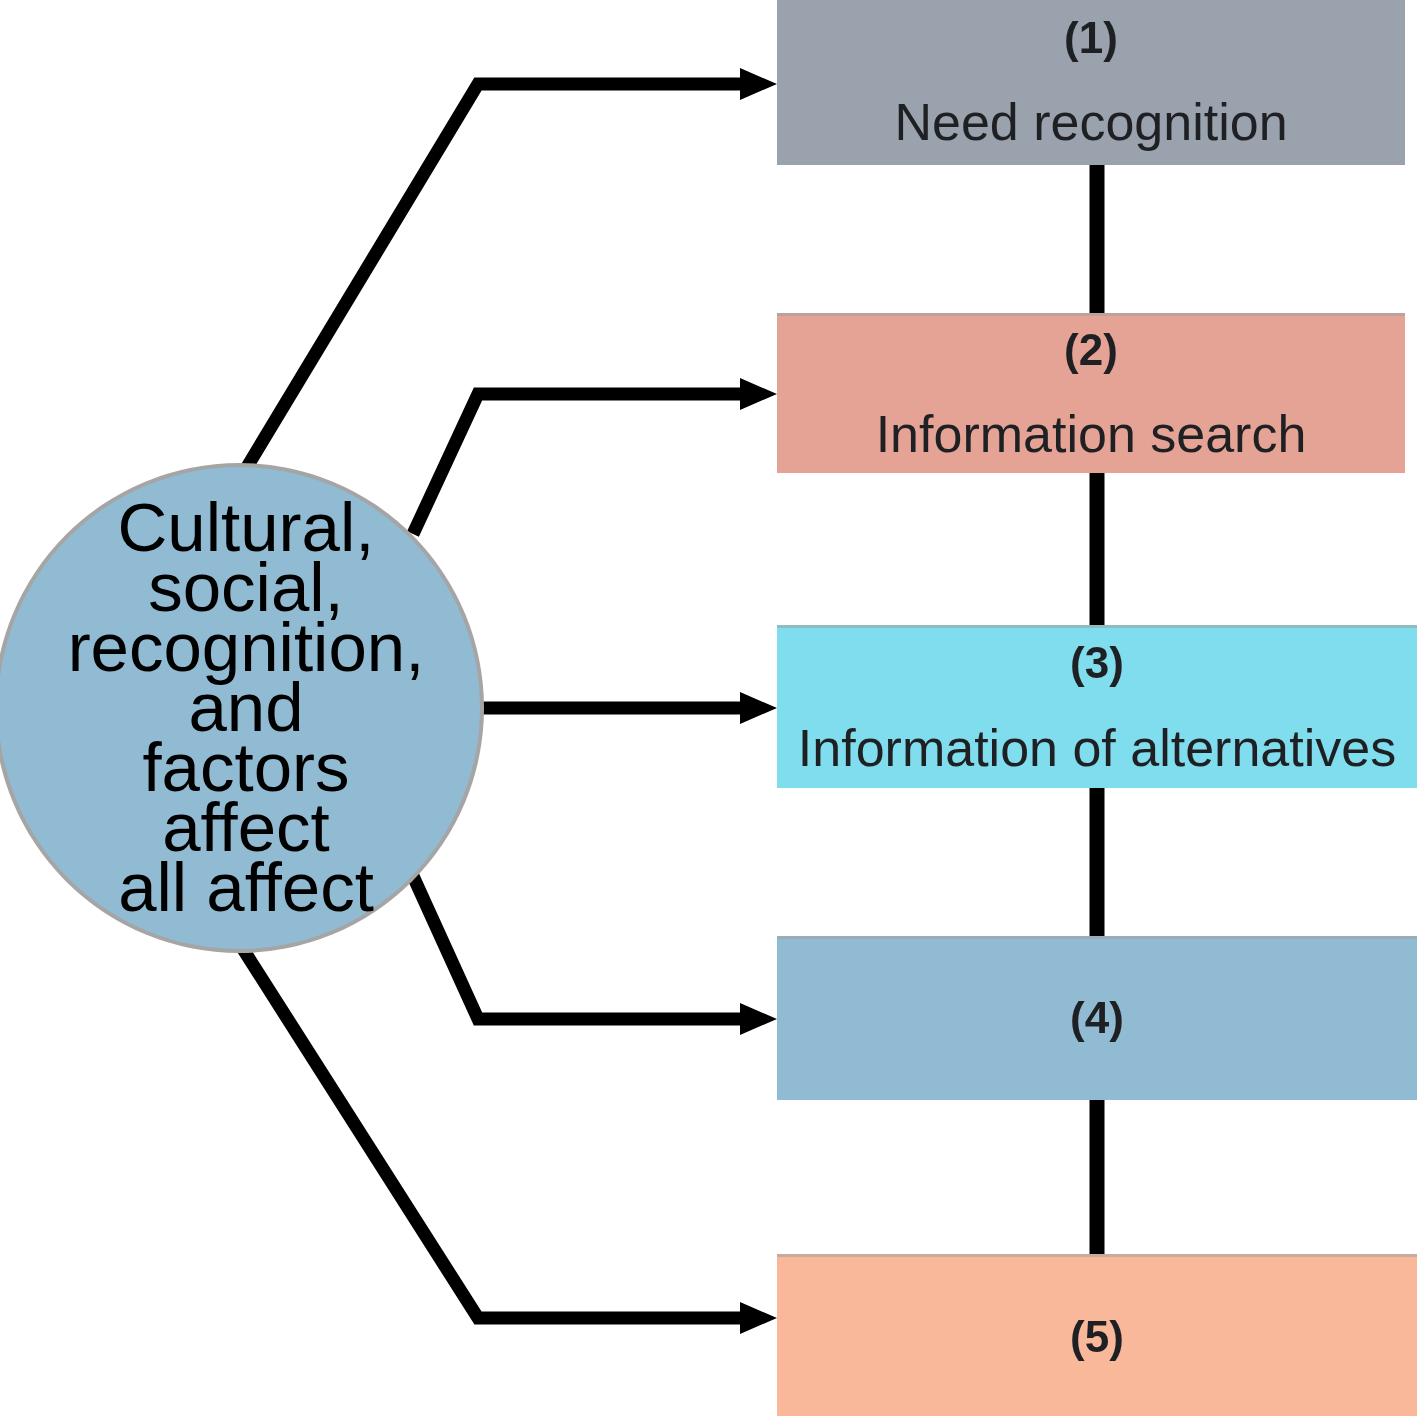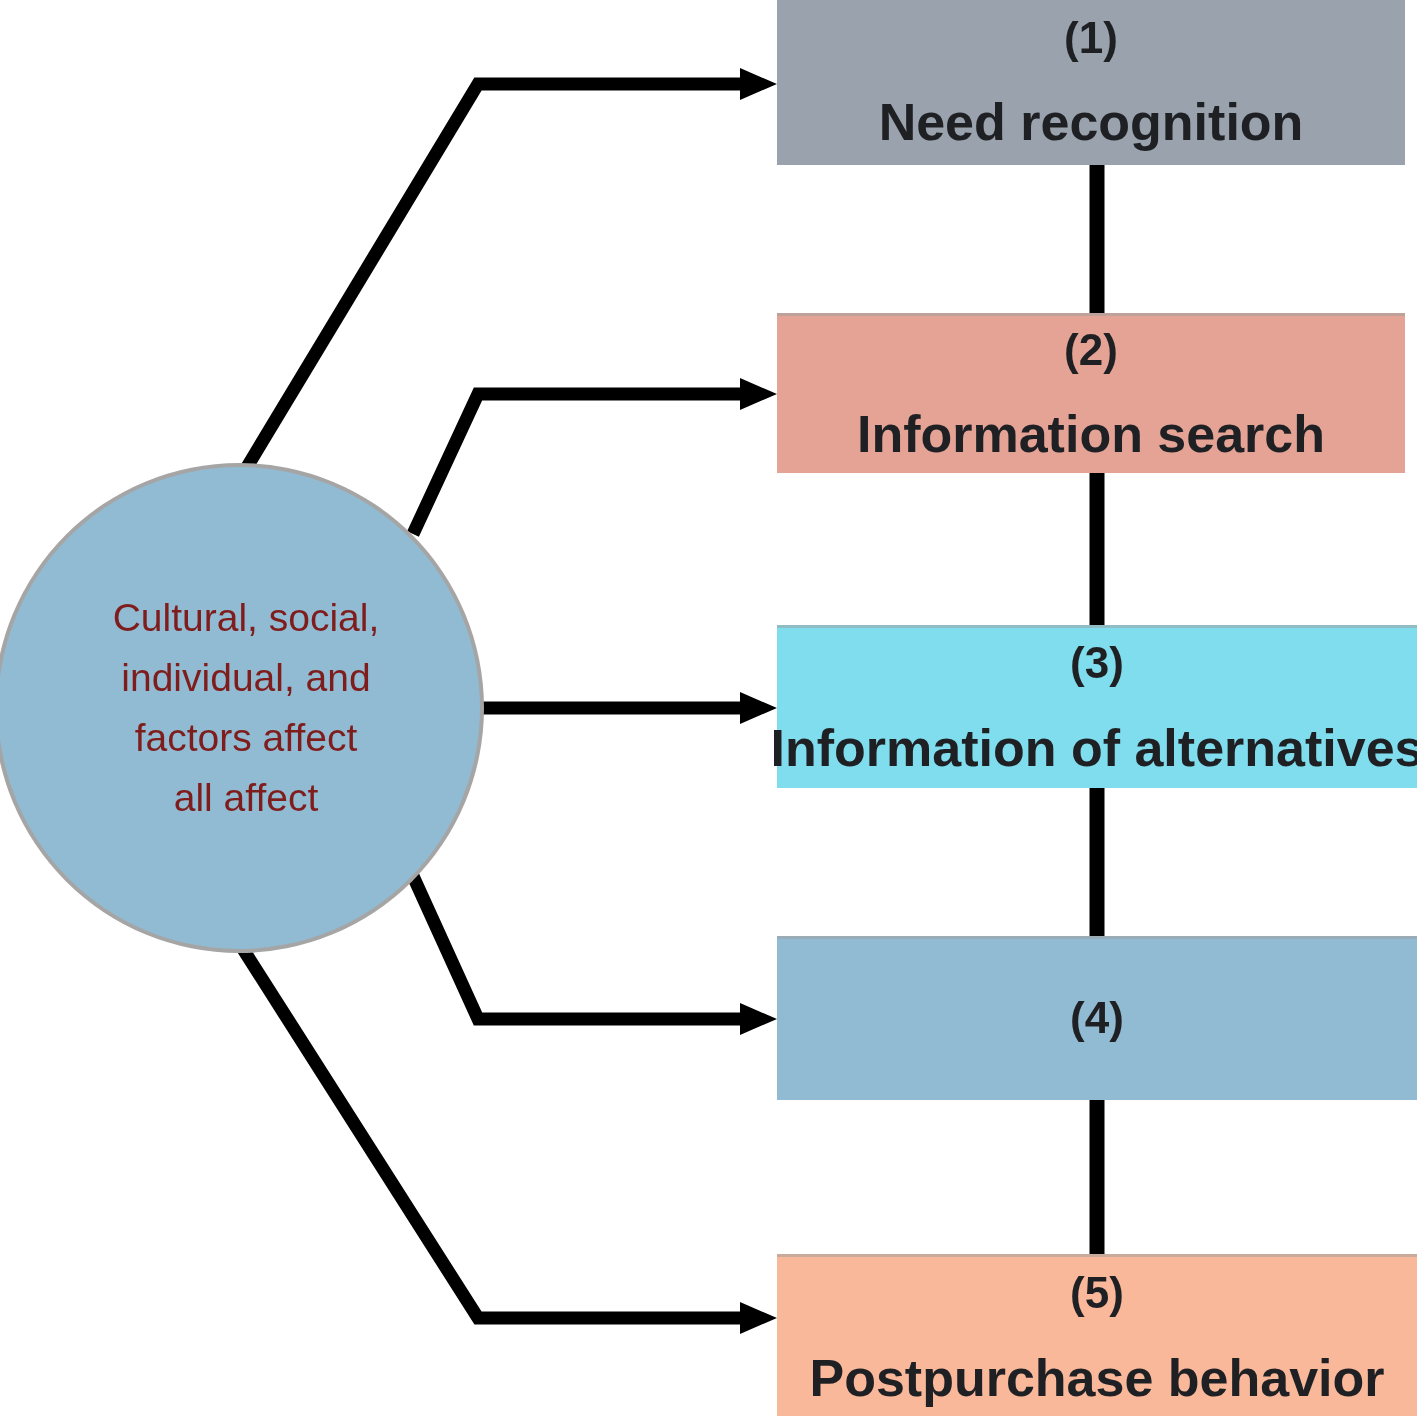--- a/index.html
+++ b/index.html
@@ -34,21 +34,21 @@
     border-top: 3px solid rgba(160,160,160,0.55);
   }
   .step-num {
     font-weight: bold;
     font-size: 44px;
     letter-spacing: 0px;
     margin-bottom: 2px;
   }
   .step-label {
     font-size: 52px;
-    font-weight: bold;
+    font-weight: normal;
     white-space: nowrap;
     margin-top: 32px;
   }
 
   #box-1 { left: 777px; top: -3px;   width: 628px; height: 168px; background: #9aa3ad; }
   #box-2 { left: 777px; top: 313px;  width: 628px; height: 160px; background: #e5a396; }
   #box-3 { left: 777px; top: 625px;  width: 640px; height: 163px; background: #80dded; }
   #box-4 { left: 777px; top: 936px;  width: 640px; height: 164px; background: #91bbd2; }
   #box-5 { left: 777px; top: 1254px; width: 640px; height: 165px; background: #fab89b; }
 
@@ -61,23 +61,23 @@
     height: 482px;
     border-radius: 50%;
     background: #91bbd2;
     box-shadow: 0 0 0 4px rgba(165,165,165,0.75);
     display: flex;
     align-items: center;
     justify-content: center;
     box-sizing: border-box;
   }
   #factors-circle .circle-text {
-    font-size: 39px;
+    font-size: 69px;
     line-height: 60px;
-    color: #7f1d1d;
+    color: #000000;
     text-align: center;
     width: 400px;
     padding-left: 14px;
     box-sizing: border-box;
   }
 
   
   #connectors {
     position: absolute;
     left: 0;
@@ -145,21 +145,21 @@
       <path class="conn-vert" d="M 1097,786 L 1097,937" stroke="#000000"></path>
     </g>
     <g>
       <path class="conn-vert" d="M 1097,1098 L 1097,1255" stroke="#000000"></path>
     </g>
   </svg>
 
   <div id="factors-circle" style="background: rgb(145, 187, 210); box-shadow: rgb(165, 165, 165) 0px 0px 0px 4px;">
     <div class="circle-text">
       <div>Cultural, social,</div>
-      <div>individual, and</div>
+      <div>recognition, and</div>
       <div>factors affect</div>
       <div>all affect</div>
     </div>
   </div>
 
   <div id="box-1" class="step-box" style="background: rgb(154, 163, 173);">
     <div class="step-num">(1)</div>
     <div class="step-label">Need recognition</div>
   </div>
 
@@ -172,16 +172,15 @@
     <div class="step-num">(3)</div>
     <div class="step-label">Information of alternatives</div>
   </div>
 
   <div id="box-4" class="step-box" style="background: rgb(145, 187, 210);">
     <div class="step-num">(4)</div>
   </div>
 
   <div id="box-5" class="step-box" style="background: rgb(250, 184, 155);">
     <div class="step-num">(5)</div>
-    <div class="step-label">Postpurchase behavior</div>
   </div>
 
 </div>
 
 </body></html>

